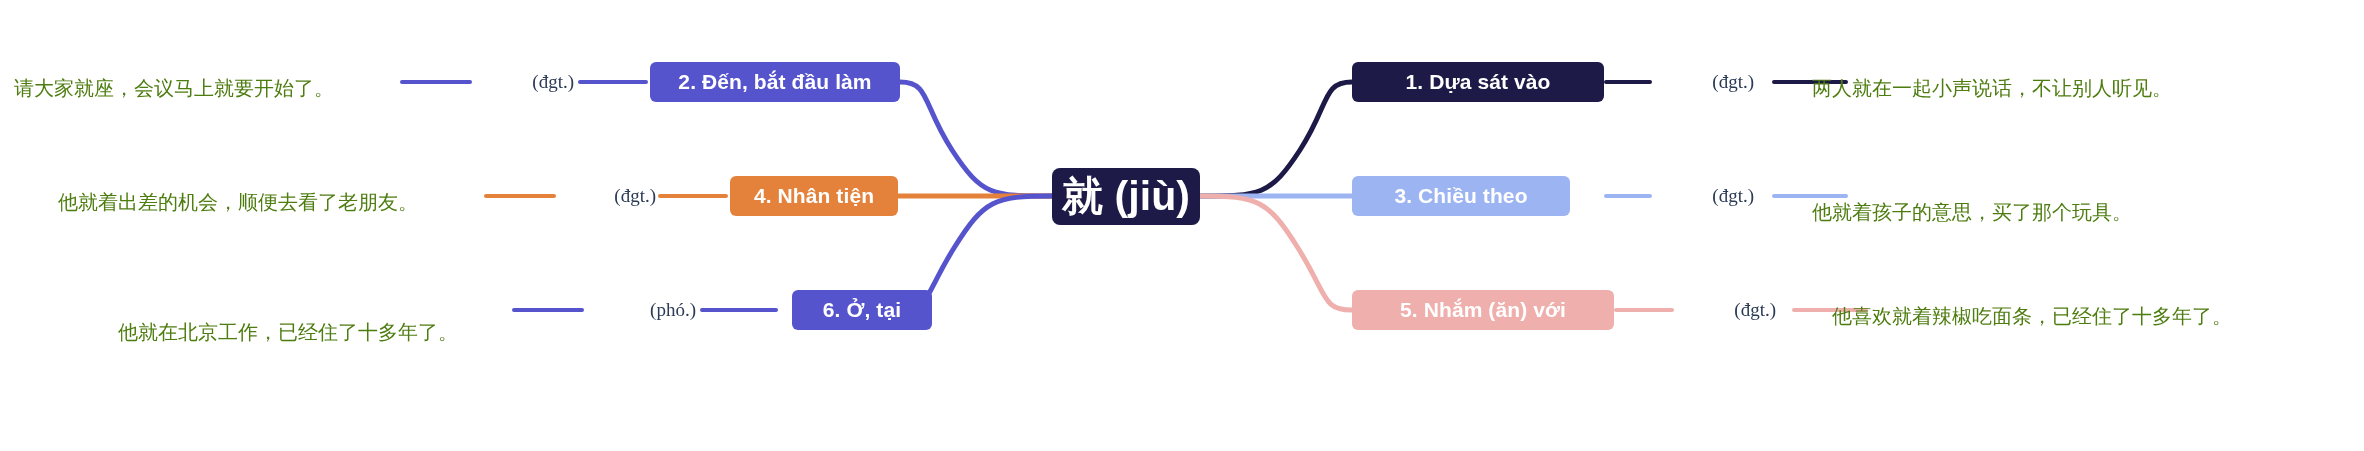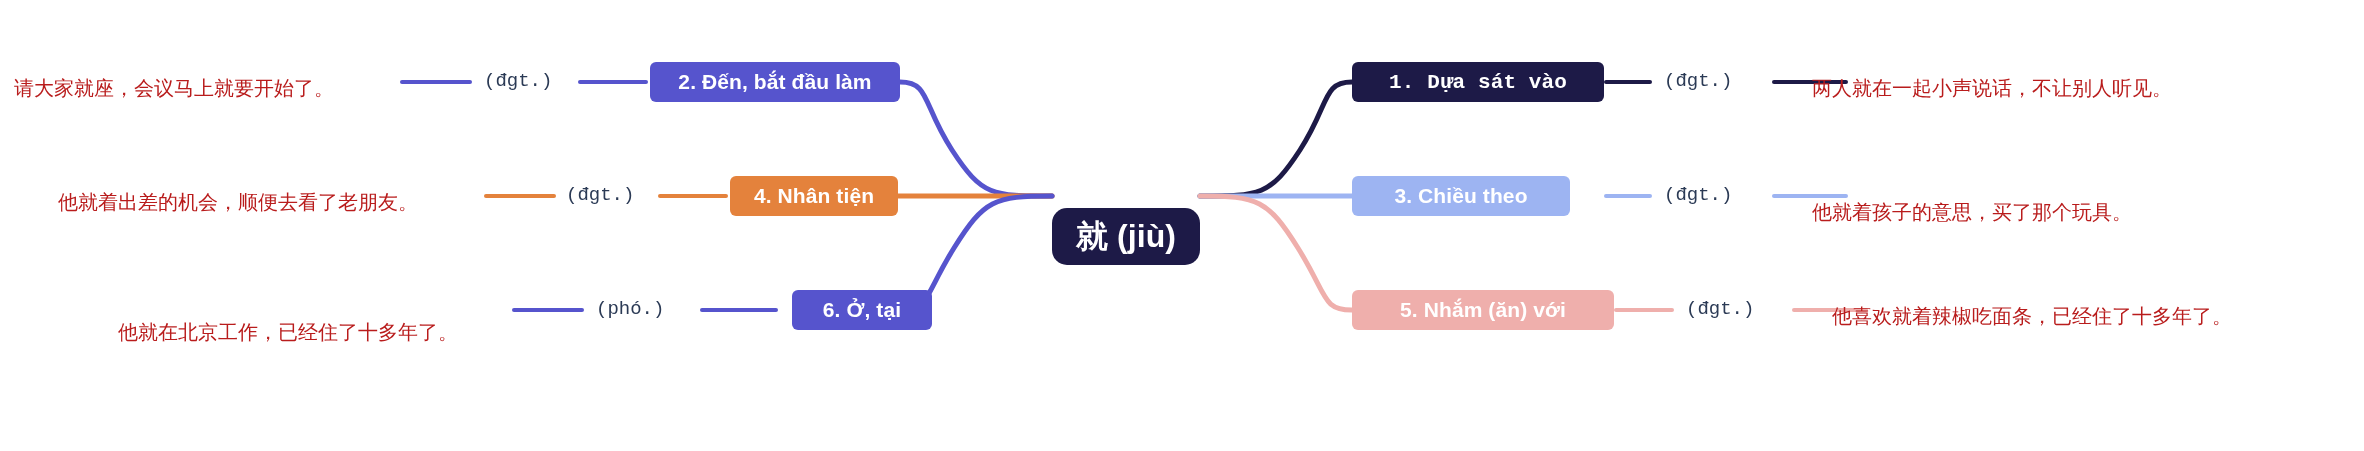--- a/index.html
+++ b/index.html
@@ -38,47 +38,46 @@
     justify-content: center;
     box-sizing: border-box;
     border-radius: 6px;
     color: #ffffff;
     font-weight: 700;
     white-space: nowrap;
     letter-spacing: 0.1px;
   }
 
   .node.center {
-    border-radius: 15px;
-    font-size: 32px;
+    border-radius: 8px;
+    font-size: 41px;
     font-weight: 700;
-    margin-top: 40px;
   }
 
   
   .sentence {
     position: absolute;
     font-family: "DejaVu Sans", "Liberation Sans", sans-serif;
     font-size: 20px;
-    color: #b91c1c;
+    color: #4d7c0f;
     white-space: nowrap;
     line-height: 1;
   }
   .sentence.right { text-align: left; }
   .sentence.left  { text-align: right; }
 
   
   .pos {
     position: absolute;
-    font-family: Liberation Mono, monospace;
+    font-family: Liberation Serif, serif;
     font-size: 19px;
     color: #2b3a55;
     white-space: nowrap;
     line-height: 1;
-    text-align: left;
+    text-align: right;
   }
 
   
   .stub {
     position: absolute;
     height: 4px;
     border-radius: 2px;
   }
 </style>
 </head>
@@ -97,21 +96,21 @@
     <path d="M 1052 196 C 994 196 984 200 954 248 C 924 296 930 310 900 310" fill="none" stroke="#5654cd" stroke-width="5" stroke-linecap="round"></path>
   </svg>
 
   <div class="node center" style="left:1052px; top:168px; width:148px; height:57px; background:#1d1a47;">
     <span>就 (jiù)</span>
   </div>
 
   <div class="stub" style="left:1604px; top:80px; width:48px; background:#1d1a47;"></div>
   <div class="pos" style="left:1664px; top:72px; width:90px;">(đgt.)</div>
   <div class="stub" style="left:1772px; top:80px; width:76px; background:#1d1a47;"></div>
-  <div class="node" style="left:1352px; top:62px; width:252px; height:40px; background:#1d1a47; font-size:21px;font-family:Liberation Mono, monospace;">
+  <div class="node" style="left:1352px; top:62px; width:252px; height:40px; background:#1d1a47; font-size:21px;">
     <span>1. Dựa sát vào</span>
   </div>
   <div class="sentence right" style="left:1812px; top:78px;">两人就在一起小声说话，不让别人听见。</div>
 
   <div class="stub" style="left:1604px; top:194px; width:48px; background:#9db4f2;"></div>
   <div class="pos" style="left:1664px; top:186px; width:90px;">(đgt.)</div>
   <div class="stub" style="left:1772px; top:194px; width:76px; background:#9db4f2;"></div>
   <div class="node" style="left:1352px; top:176px; width:218px; height:40px; background:#9db4f2; font-size:21px;">
     <span>3. Chiều theo</span>
   </div>

